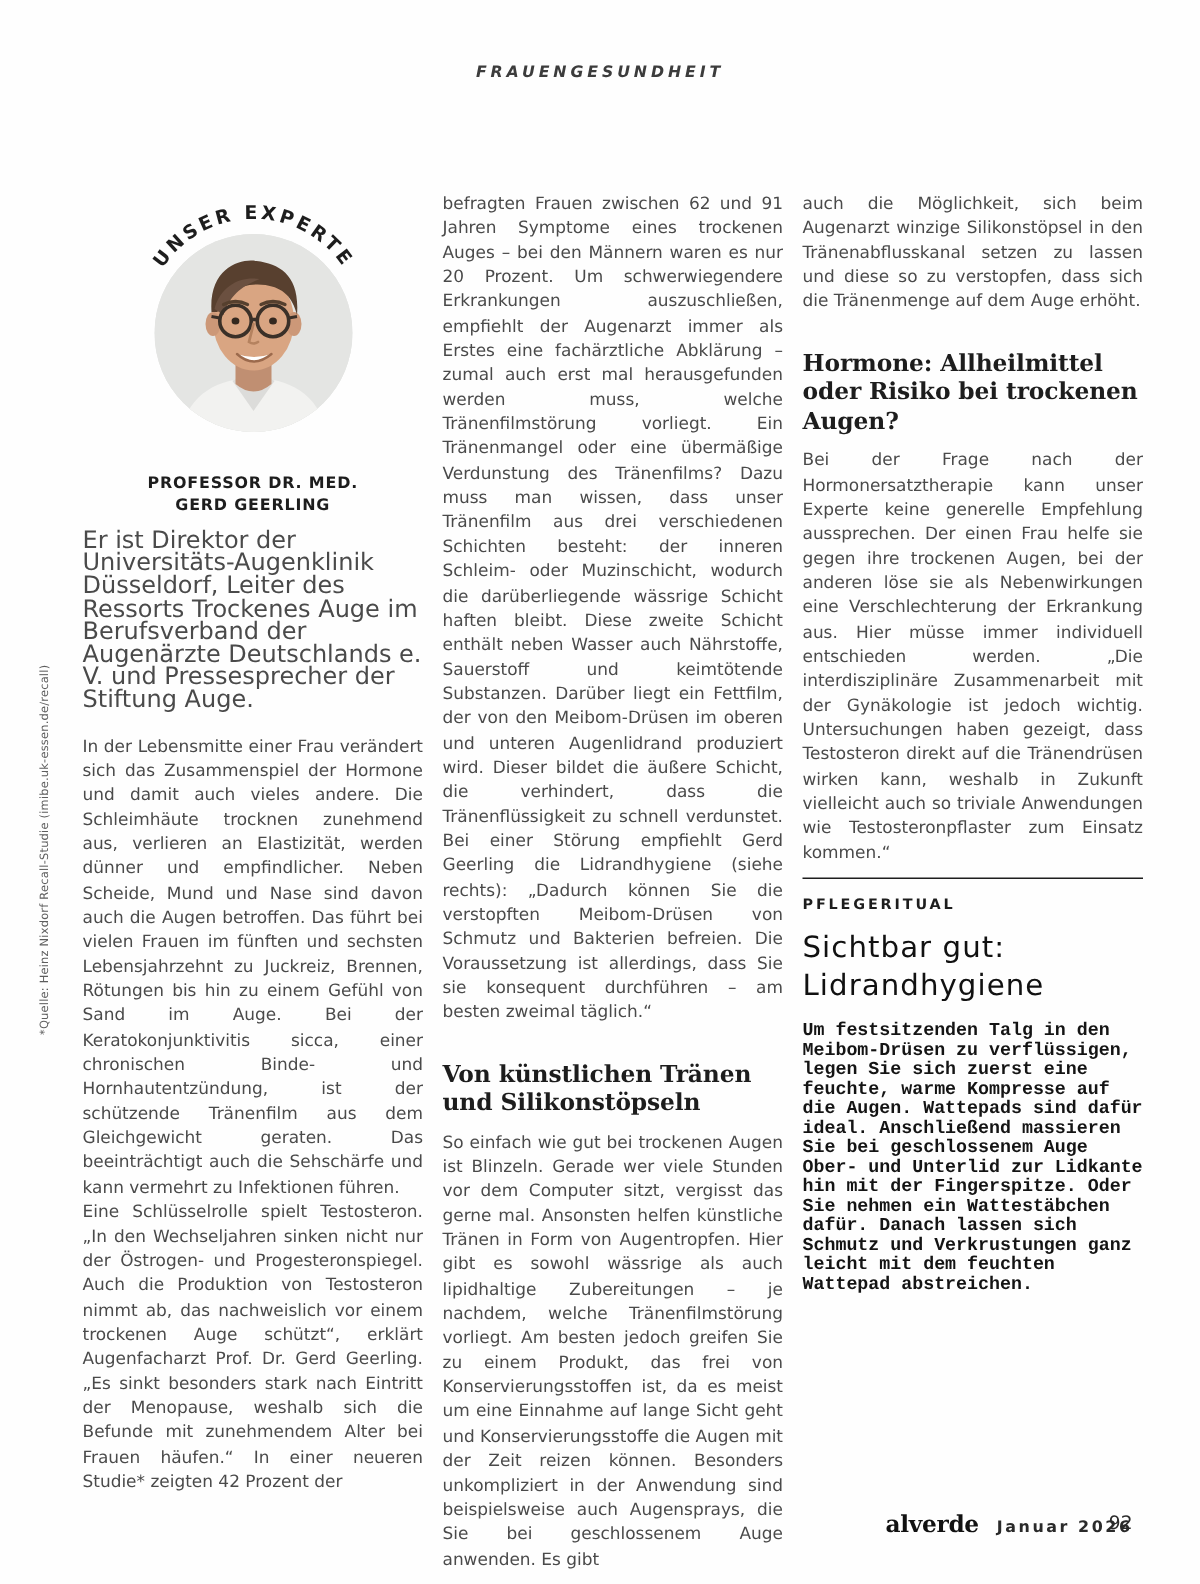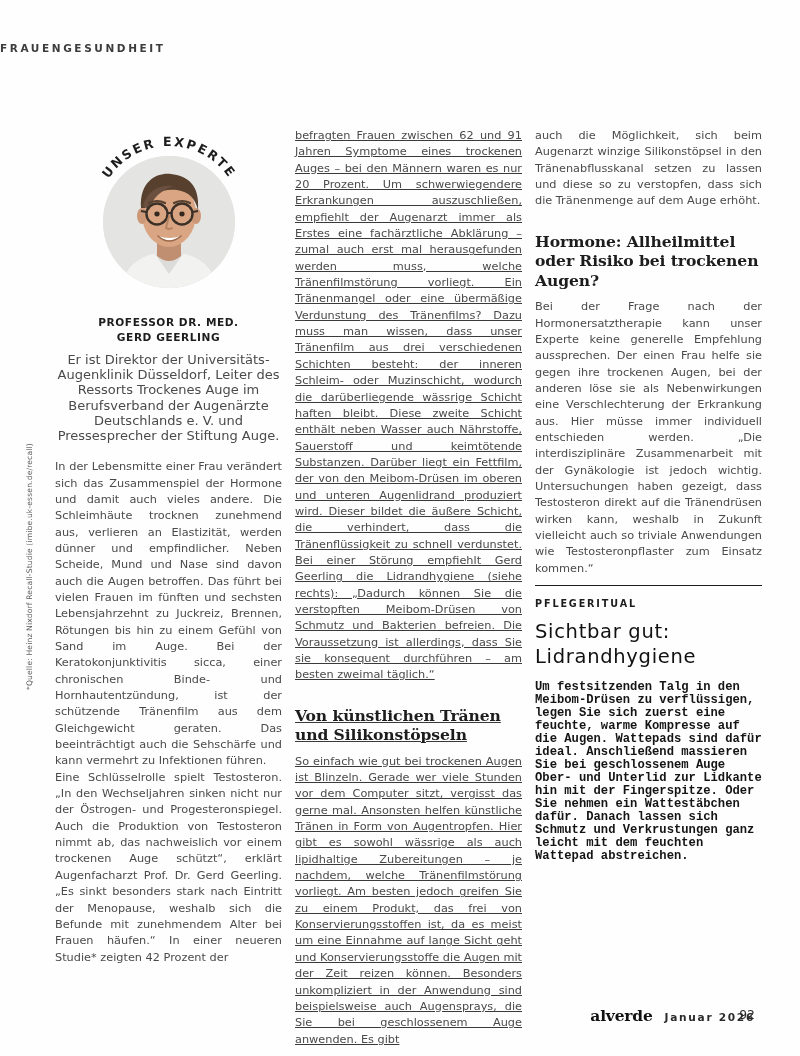--- a/index.html
+++ b/index.html
@@ -21,42 +21,44 @@
     inset: 0;
     background: #fefefe;
   }
 
   
   .running-head {
     position: absolute;
     top: 42px;
     left: 0;
     width: 800px;
+    text-align: center;
     font-family: "DejaVu Sans", sans-serif;
     font-size: 10.5px;
     font-weight: 700;
     letter-spacing: 2.6px;
     color: #3c3c3c;
+    font-style: italic;
   }
 
   
   .columns {
     position: absolute;
     top: 128px;
     left: 55px;
     width: 700px;
     height: 850px;
   }
   .col {
     position: absolute;
     top: 0;
     width: 227px;
   }
   .col-1 { left: 0px; }
-  .col-2 { left: 240px; text-decoration: underline; }
+  .col-2 { left: 240px; }
   .col-3 { left: 480px; }
 
   p.body {
     margin: 0 0 0 0;
     font-family: "DejaVu Sans", sans-serif;
     font-size: 11.3px;
     line-height: 16.35px;
     text-align: justify;
     color: #4a4a4a;
     hyphens: manual;
@@ -117,24 +119,24 @@
     font-size: 10.6px;
     font-weight: 700;
     line-height: 14.5px;
     letter-spacing: 0.55px;
     color: #1d1d1d;
     text-align: center;
   }
   .expert-bio {
     margin: 8px 0 0 0;
     font-family: "DejaVu Sans", sans-serif;
-    font-size: 13px;
+    font-size: 16px;
     line-height: 15.2px;
     color: #4a4a4a;
-    text-align: center;
+    text-align: left;
   }
 
   
   .source-note {
     position: absolute;
     left: 25px;
     top: 690px;
     width: 260px;
     transform: rotate(-90deg);
     transform-origin: 0 0;

